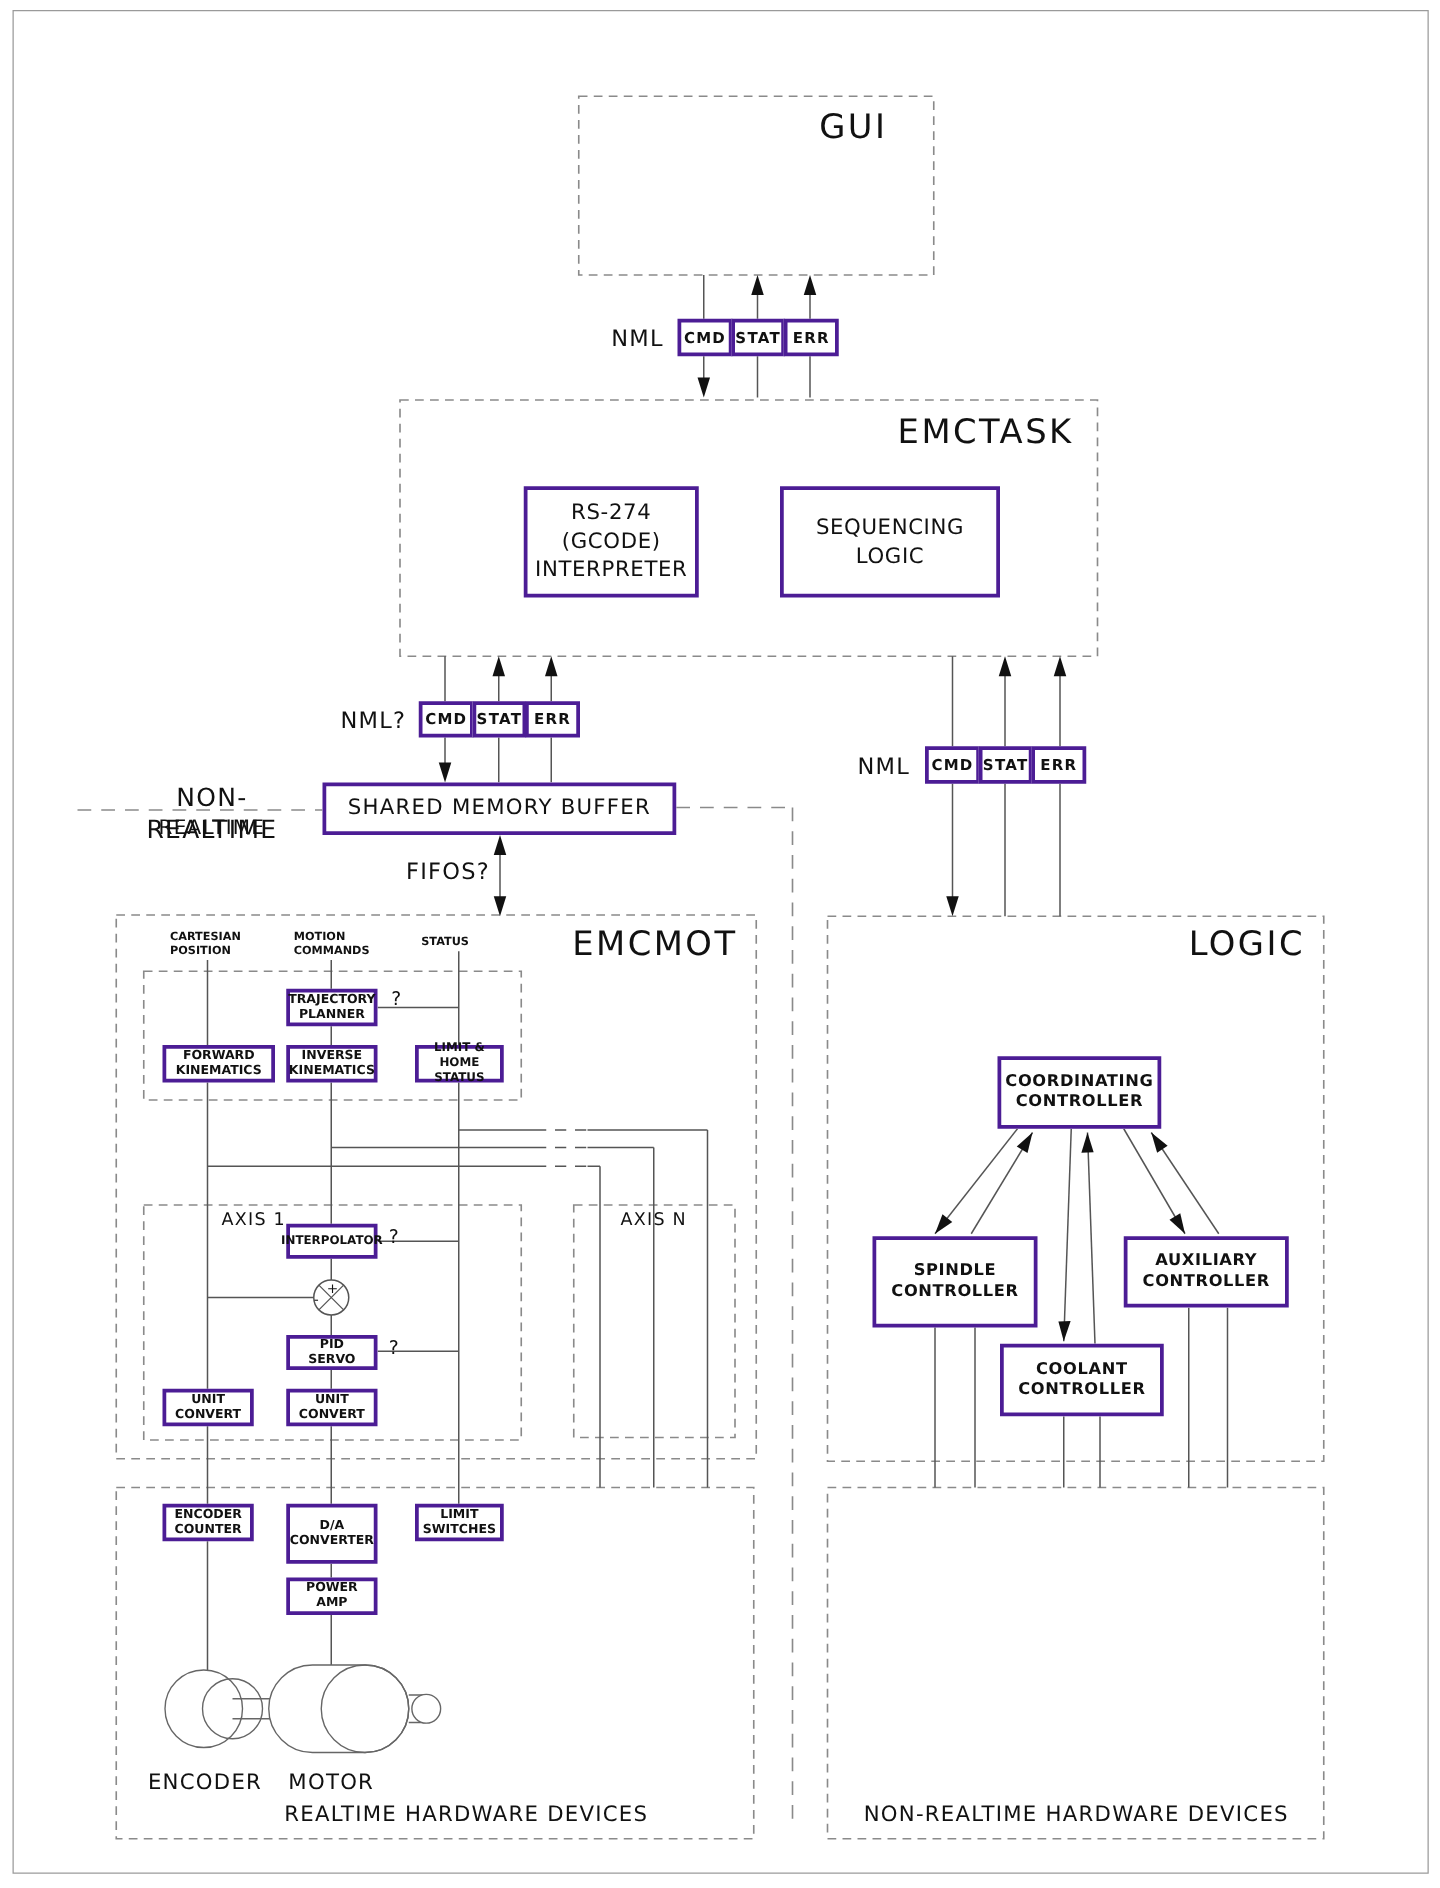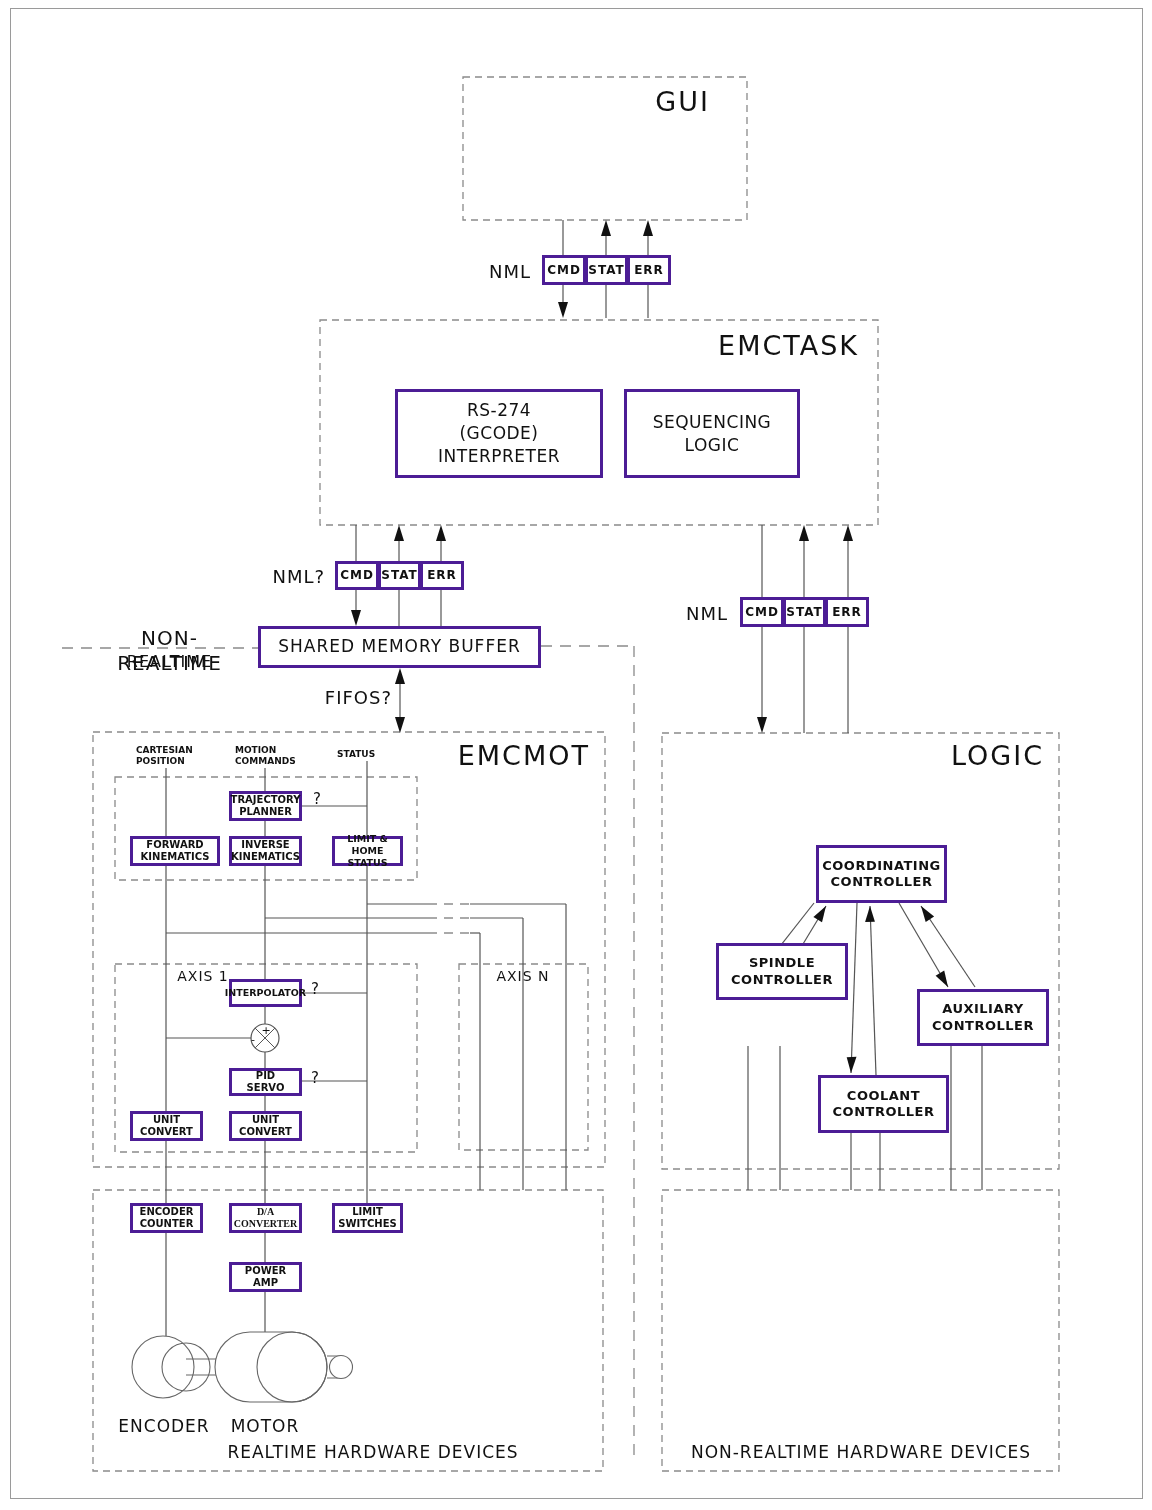--- a/index.html
+++ b/index.html
@@ -10,21 +10,21 @@
   svg.layer{position:absolute;left:0;top:0;width:1152px;height:1510px;}
   .abs{position:absolute;box-sizing:border-box;}
   .box{position:absolute;box-sizing:border-box;border:3px solid #4c1d95;background:#fff;
        display:flex;align-items:center;justify-content:center;text-align:center;
        white-space:pre-line;font-weight:bold;line-height:1.25;}
   .lbl{position:absolute;box-sizing:border-box;white-space:pre-line;line-height:1.25;}
   .title{font-size:27px;letter-spacing:2px;text-align:right;font-weight:normal;}
   .nml{font-size:18px;letter-spacing:1px;text-align:right;}
   .chan{font-size:12px;letter-spacing:1px;font-weight:bold;}
   .big{font-size:17px;font-weight:normal;line-height:1.35;letter-spacing:0.5px;}
-  .mid{font-size:13px;letter-spacing:0.5px;margin-left:18px;}
+  .mid{font-size:13px;letter-spacing:0.5px;}
   .small{font-size:10px;}
   .tiny{font-size:9.5px;}
   .sig{font-size:9px;font-weight:bold;text-align:left;}
   .axis{font-size:14px;letter-spacing:1px;text-align:center;font-weight:normal;}
   .cap{font-size:17px;letter-spacing:1px;text-align:center;font-weight:normal;}
   .q{font-size:15px;font-weight:normal;}
 </style>
 </head>
 <body>
 
@@ -144,21 +144,21 @@
   </svg>
 
   <div class="lbl title abs" style="left:578px;top:85px;width:132px;">GUI</div>
 
   <div class="lbl nml abs" style="left:483px;top:261px;width:48px;">NML</div>
   <div class="box chan" style="left:542px;top:255px;width:44px;height:30px;">CMD</div>
   <div class="box chan" style="left:585px;top:255px;width:43px;height:30px;">STAT</div>
   <div class="box chan" style="left:627px;top:255px;width:44px;height:30px;">ERR</div>
 
   <div class="lbl title abs" style="left:659px;top:329px;width:200px;">EMCTASK</div>
-  <div class="box big" style="left:395px;top:389px;width:208px;height:89px;font-weight:normal;">RS-274
+  <div class="box big" style="left:419px;top:389px;width:140px;height:89px;font-weight:normal;">RS-274
 (GCODE)
 INTERPRETER</div>
   <div class="box big" style="left:624px;top:389px;width:176px;height:89px;font-weight:normal;">SEQUENCING
 LOGIC</div>
 
   <div class="lbl nml abs" style="left:268px;top:566px;width:57px;">NML?</div>
   <div class="box chan" style="left:335px;top:561px;width:44px;height:29px;">CMD</div>
   <div class="box chan" style="left:378px;top:561px;width:43px;height:29px;">STAT</div>
   <div class="box chan" style="left:420px;top:561px;width:44px;height:29px;">ERR</div>
 
@@ -197,34 +197,34 @@
   <div class="lbl q abs" style="left:311px;top:1069px;width:14px;">?</div>
   <div class="box small" style="left:130px;top:1111px;width:73px;height:30px;">UNIT
 CONVERT</div>
   <div class="box small" style="left:229px;top:1111px;width:73px;height:30px;">UNIT
 CONVERT</div>
 
   <div class="lbl axis abs" style="left:489px;top:968px;width:68px;">AXIS N</div>
 
   <div class="box small" style="left:130px;top:1203px;width:73px;height:30px;">ENCODER
 COUNTER</div>
-  <div class="box small" style="left:229px;top:1203px;width:73px;height:30px;font-family:Liberation Serif, serif;">D/A
+  <div class="box small" style="left:229px;top:1203px;width:73px;height:48px;">D/A
 CONVERTER</div>
   <div class="box small" style="left:332px;top:1203px;width:71px;height:30px;">LIMIT
 SWITCHES</div>
   <div class="box small" style="left:229px;top:1262px;width:73px;height:30px;">POWER
 AMP</div>
   <div class="lbl cap abs" style="left:114px;top:1416px;width:100px;">ENCODER</div>
   <div class="lbl cap abs" style="left:215px;top:1416px;width:100px;">MOTOR</div>
   <div class="lbl cap abs" style="left:193px;top:1442px;width:360px;">REALTIME HARDWARE DEVICES</div>
 
   <div class="lbl title abs" style="left:844px;top:739px;width:200px;">LOGIC</div>
   <div class="box mid" style="left:798px;top:845px;width:131px;height:58px;">COORDINATING
 CONTROLLER</div>
-  <div class="box mid" style="left:698px;top:943px;width:132px;height:57px;">SPINDLE
+  <div class="box mid" style="left:698px;top:989px;width:132px;height:73px;">SPINDLE
 CONTROLLER</div>
   <div class="box mid" style="left:899px;top:989px;width:132px;height:57px;">AUXILIARY
 CONTROLLER</div>
   <div class="box mid" style="left:800px;top:1075px;width:131px;height:58px;">COOLANT
 CONTROLLER</div>
 
   <div class="lbl cap abs" style="left:661px;top:1442px;width:400px;">NON-REALTIME HARDWARE DEVICES</div>
 </div>
 
 </body></html>

